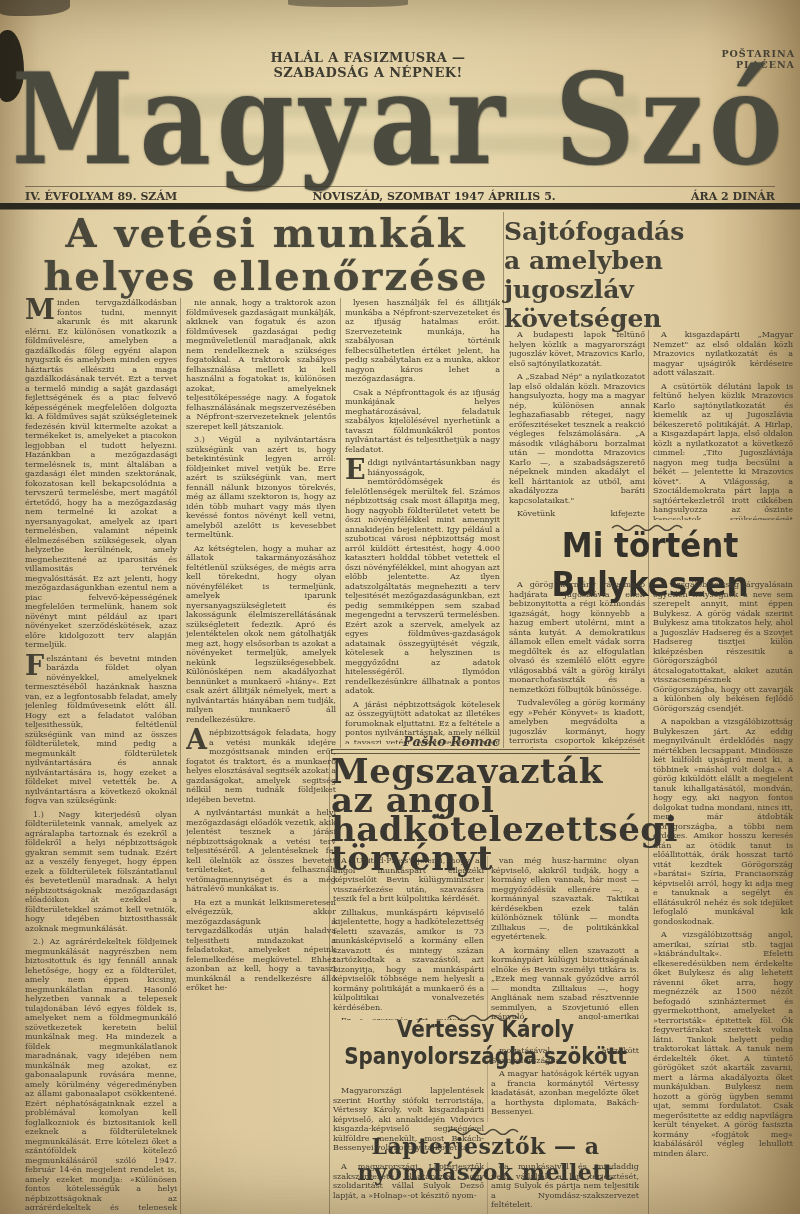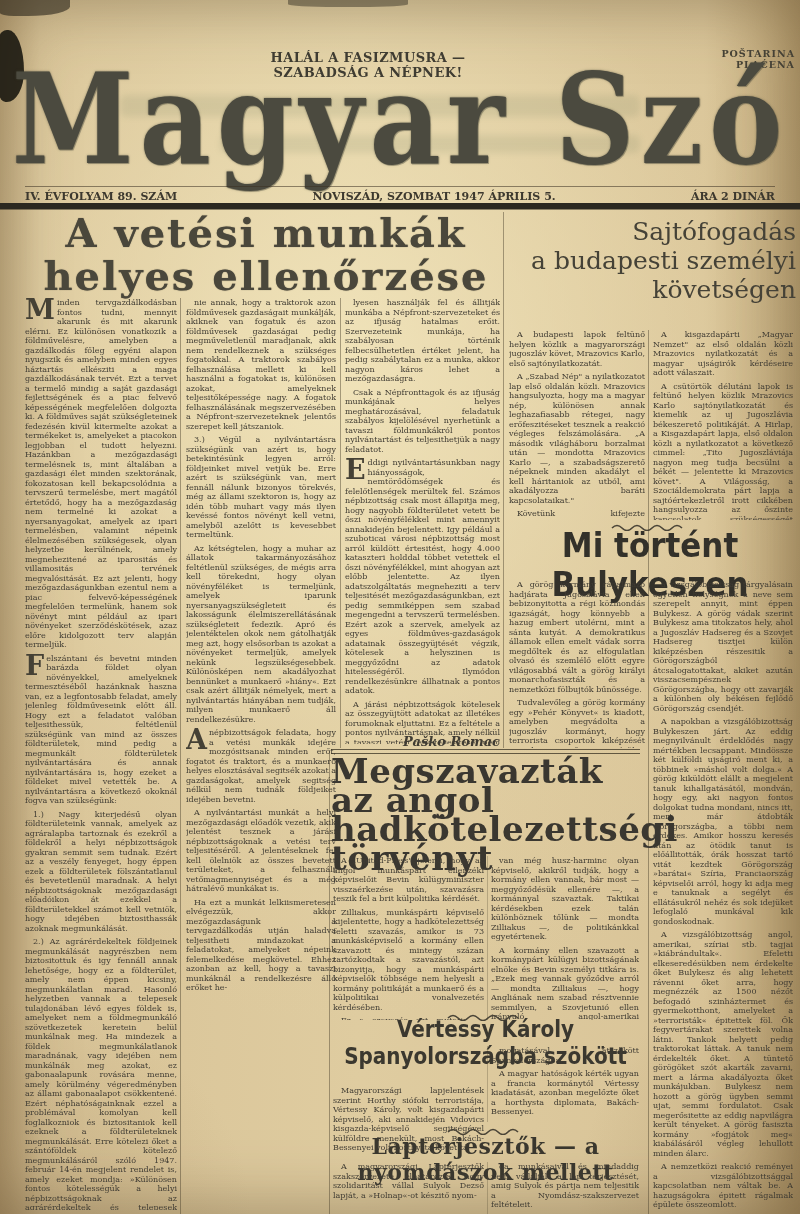--- a/index.html
+++ b/index.html
@@ -23,21 +23,21 @@
      border-top:1px solid rgba(60,50,35,.55);padding-top:3px;font-size:11px;font-weight:bold;color:#3c382e;}
   .blackbar{left:0;top:203px;width:800px;height:6px;background:#2b2820;box-shadow:0 1px 0 rgba(43,40,32,.5);}
   
   .stain1{left:-6px;top:30px;width:30px;height:72px;background:#1b1811;border-radius:45% 55% 60% 40%/40% 60% 45% 55%;opacity:.9;}
   .stain2{left:0;top:0;width:70px;height:16px;background:rgba(28,24,16,.55);border-radius:0 0 60% 20%;}
   .stain3{left:288px;top:0;width:120px;height:7px;background:rgba(45,40,28,.45);border-radius:0 0 40% 40%;}
   .bleed{filter:blur(3px);opacity:.14;background:#6d7a5a;border-radius:6px;}
   
   .hl-lead{left:28px;top:211px;width:476px;text-align:center;font-size:40px;line-height:43px;font-weight:bold;
      color:#4a473b;letter-spacing:2px;text-shadow:0 0 1px rgba(64,60,48,.7);}
-  .hl-sajto{left:504px;top:217px;width:292px;text-align:right;font-size:25px;line-height:29px;font-weight:normal;color:#454237;}
+  .hl-sajto{left:504px;top:217px;width:292px;text-align:left;font-size:25px;line-height:29px;font-weight:bold;color:#454237;}
   .hl-bulykesz{left:504px;top:529px;width:292px;text-align:center;font-family:"DejaVu Sans","Liberation Sans",sans-serif;
      font-size:31px;font-weight:800;color:#33312a;transform:scaleY(1.08);letter-spacing:0;}
   .hl-anglo{left:331px;top:757px;width:309px;text-align:left;font-size:34px;line-height:29px;font-weight:bold;color:#3a3730;letter-spacing:.5px;}
   .sub-anglo{left:331px;top:818px;width:309px;text-align:center;font-size:15px;line-height:18px;font-weight:bold;font-style:italic;color:#444034;}
   .hl-vertessy{left:331px;top:1019px;width:309px;text-align:center;font-family:"DejaVu Sans","Liberation Sans",sans-serif;
      font-size:20px;font-weight:800;color:#3b382f;transform:scaleY(1.12);}
   .hl-lap{left:331px;top:1133px;width:309px;text-align:center;font-size:22px;font-weight:bold;color:#3a372e;letter-spacing:.5px;}
   
   .col{position:absolute;font-size:8px;line-height:9.5px;text-align:justify;color:#403c33;overflow:hidden;}
   .col p{margin:0 0 4px;text-indent:8px;}
@@ -91,21 +91,21 @@
   <div class="col" style="left:345px;top:298px;width:155px;height:446px;">
   <p>lyesen használják fel és állitják munkába a Népfront-szervezeteket és az ifjuság hatalmas erőit. Szervezeteink munkája, ha szabályosan történik felbecsülhetetlen értéket jelent, ha pedig szabálytalan ez a munka, akkor nagyon káros lehet a mezőgazdaságra.</p>
       <p>Csak a Népfronttagok és az ifjuság munkájának helyes meghatározásával, feladatuk szabályos kijelölésével nyerhetünk a tavaszi földmunkákról pontos nyilvántartást és teljesithetjük a nagy feladatot.</p>
       <p class="drop">Eddigi nyilvántartásunkban nagy hiányosságok, nemtörődömségek és felelőtlenségek merültek fel. Számos népbizottság csak most állapitja meg, hogy nagyobb földterületet vetett be őszi növényfélékkel mint amennyit annakidején bejelentett. Igy például a szuboticai városi népbizottság most arról küldött értesitést, hogy 4.000 kataszteri holddal többet vetettek el őszi növényfélékkel, mint ahogyan azt előbb jelentette. Az ilyen adatszolgáltatás megneheziti a terv teljesitését mezőgazdaságunkban, ezt pedig semmiképpen sem szabad megengedni a tervszerű termelésben. Ezért azok a szervek, amelyek az egyes földműves-gazdaságok adatainak összegyüjtését végzik, kötelesek a helyszinen is meggyőződni az adatok hitelességéről. Ilymódon rendelkezésünkre állhatnak a pontos adatok.</p>
       <p>A járási népbizottságok kötelesek az összegyüjtött adatokat az illetékes forumoknak eljuttatni. Ez a feltétele a pontos nyilvántartásnak, amely nélkül a tavaszi vetési terv teljesitését nem ellenőrizhetjük és nem irányithatjuk.</p>
     </div>
   <div class="abs sig" style="left:345px;top:732px;width:155px;">Paško Romac</div>
 
   <div class="abs hl-sajto">
     <div>Sajtófogadás</div>
-    <div>a budapesti személyi</div>
+    <div>a amelyben jugoszláv</div>
     <div>követségen</div>
   </div>
   <div class="col" style="left:509px;top:330px;width:136px;height:190px;">
       <p>A budapesti lapok feltünő helyen közlik a magyarországi jugoszláv követ, Mrazovics Karlo, első sajtónyilatkozatát.</p>
       <p>A „Szabad Nép" a nyilatkozatot lap első oldalán közli. Mrazovics hangsulyozta, hogy ma a magyar nép, különösen annak leghazafiasabb rétegei, nagy erőfeszitéseket tesznek a reakció végleges felszámolására. „A második világháboru borzalmai után — mondotta Mrazovics Karlo —, a szabadságszerető népeknek minden akadályt el kell háritaniok az utból, ami akadályozza baráti kapcsolataikat."</p>
       <p>Követünk kifejezte reménykedését Jugoszlávia és Magyarország együttműködésének elmélyülésében, ami jelentős hozzájárulást jelentene a demokrácia fejlődéséhez és a világ békéjéhez.</p>
     </div>
   <div class="col" style="left:653px;top:330px;width:140px;height:190px;">
       <p>A kisgazdapárti „Magyar Nemzet" az első oldalán közli Mrazovics nyilatkozatát és a magyar ujságirók kérdéseire adott válaszait.</p>
       <p>A csütörtök délutáni lapok is feltünő helyen közlik Mrazovics Karlo sajtónyilatkozatát és kiemelik az uj Jugoszlávia békeszerető politikáját. A Hirlap, a Kisgazdapárt lapja, első oldalon közli a nyilatkozatot a következő cimmel: „Tito Jugoszláviája nagyon meg tudja becsülni a békét — jelentette ki Mrazovics követ". A Világosság, a Szociáldemokrata párt lapja a sajtóértekezletről irott cikkében hangsulyozza az őszinte kapcsolatok szükségességét Jugoszlávia és Magyarország népei között. A Szabadság cikkében üdvözli Mrazovics Karlo azon kijelentését, amely szerint a magyarok és jugoszlávok között a legszivélyesebb kapcsolatoknak kell kifejlődniük.</p>
@@ -118,21 +118,20 @@
   </div>
   <div class="abs hl-bulykesz">Mi történt Bulykeszen</div>
   <div class="col" style="left:509px;top:580px;width:136px;height:168px;">
       <p>A görög kormány rágalmazó hadjárata Jugoszlávia ellen bebizonyitotta a régi közmondás igazságát, hogy könnyebb a hazug embert utolérni, mint a sánta kutyát. A demokratikus államok ellen emelt vádak sorra megdőltek és az elfogulatlan olvasó és szemlélő előtt egyre világosabbá vált a görög királyi monarchofasiszták és a nemzetközi fölbujtók bűnössége.</p>
       <p>Tudvalevőleg a görög kormány egy »Fehér Könyvet« is kiadott, amelyben megvádolta a jugoszláv kormányt, hogy terrorista csoportok kiképzését engedi meg, sőt szervezésüket támogatja hazánk területén. Ilyen kiképzőhelyként Bulykeszt emliti a »Fehér Könyv« és</p>
     </div>
   <div class="col" style="left:653px;top:580px;width:140px;height:632px;">
       <p>a vizsgálóbizottság tárgyalásain egyetlen helységnek a neve sem szerepelt annyit, mint éppen Bulykesz. A görög vádak szerint Bulykesz ama titokzatos hely, ahol a Jugoszláv Hadsereg és a Szovjet Hadsereg tisztjei külön kiképzésben részesitik a Görögországból átcsalogatottakat, akiket azután visszacsempésznek Görögországba, hogy ott zavarják a különben oly békésen fejlődő Görögország csendjét.</p>
       <p>A napokban a vizsgálóbizottság Bulykeszen járt. Az eddig megnyilvánult érdeklődés nagy mértékben lecsappant. Mindössze két külföldi ujságiró ment ki, a többinek »máshol volt dolga.« A görög kiküldött elállt a megjelent tanuk kihallgatásától, mondván, hogy egy, aki nagyon fontos dolgokat tudna mondani, nincs itt, mert már átdobták Görögországba, a többi nem érdekes. Amikor hosszu keresés után az ötödik tanut is előállitották, órák hosszat tartó vitát kezdtek Görögország »barátai« Szíria, Franciaország képviselői arról, hogy ki adja meg e tanuknak a segélyt és ellátásukról nehéz és sok idejüket lefoglaló munkával kik gondoskodnak.</p>
       <p>A vizsgálóbizottság angol, amerikai, szíriai stb. tagjai »kiábrándultak«. Efeletti elkeseredésükben nem érdekelte őket Bulykesz és alig lehetett rávenni őket arra, hogy megnézzék az 1500 nézőt befogadó szinháztermet és gyermekotthont, amelyeket a »terroristák« épitettek föl. Ők fegyvertárakat szerettek volna látni. Tankok helyett pedig traktorokat láttak. A tanuk nem érdekelték őket. A tüntető görögöket szót akarták zavarni, mert a lárma akadályozta őket munkájukban. Bulykesz nem hozott a görög ügyben semmi ujat, semmi fordulatot. Csak megerősitette az eddig napvilágra került tényeket. A görög fasiszta kormány »fogjátok meg« kiabálásáról végleg lehullott minden álarc.</p>
-      <p>A nemzetközi reakció reményei a vizsgálóbizottsággal kapcsolatban nem váltak be. A hazugságokra épitett rágalmak épülete összeomlott.</p>
     </div>
 
   <div class="rule2" style="left:331px;top:749px;width:309px;"></div>
   <div class="abs hl-anglo">
     <div>Megszavazták az angol</div>
     <div>hadkötelezettségi törvényt</div>
   </div>
   <div class="col" style="left:333px;top:856px;width:151px;height:164px;">
       <p>A „United-Press" jelenti, hogy az angol munkáspárt ellenzéki képviselőit Bevin külügyminiszter visszaérkezése után, szavazásra teszik fel a brit külpolitika kérdését.</p>
       <p>Zilliakus, munkáspárti képviselő kijelentette, hogy a hadkötelezettség feletti szavazás, amikor is 73 munkásképviselő a kormány ellen szavazott és mintegy százan tartózkodtak a szavazástól, azt bizonyitja, hogy a munkáspárti képviselők többsége nem helyesli a kormány politikáját a munkaerő és a külpolitikai vonalvezetés kérdésében.</p>

